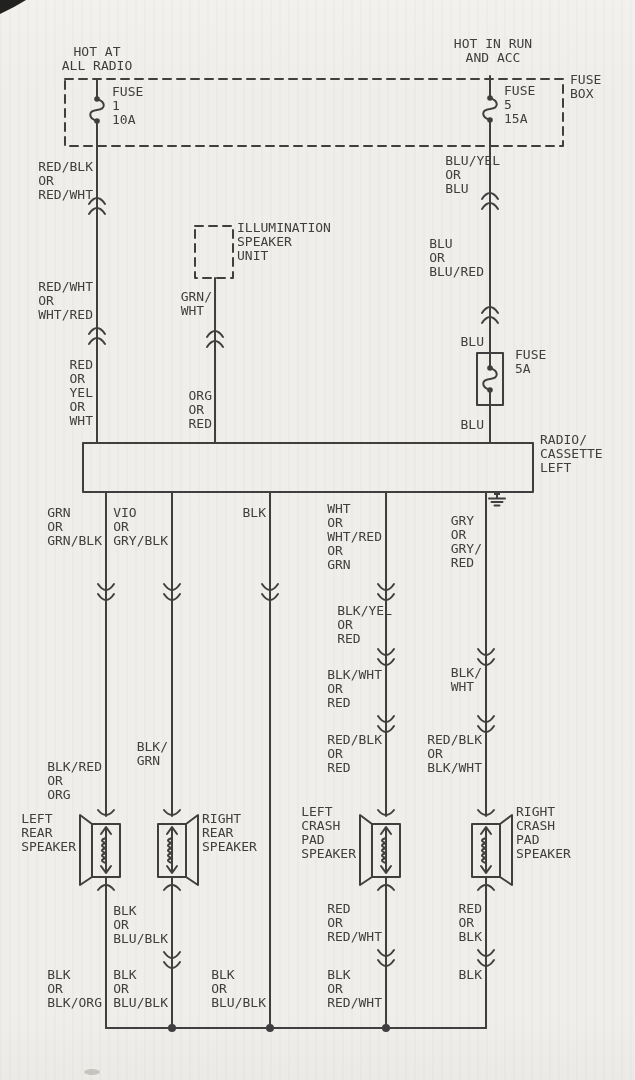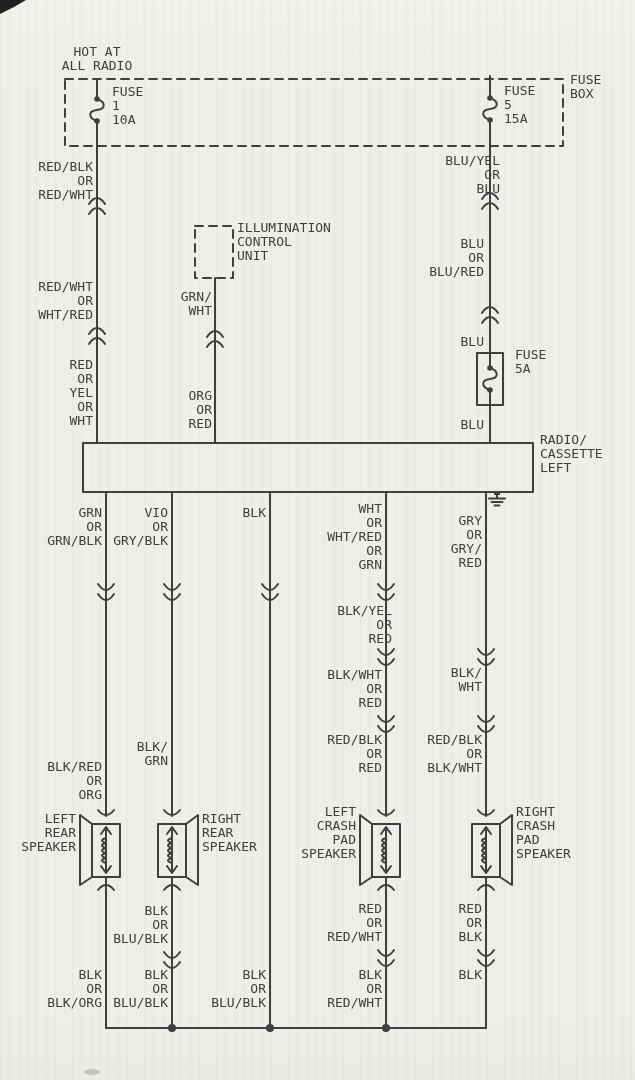--- a/index.html
+++ b/index.html
@@ -19,21 +19,21 @@
   #art .dot{fill:var(--ink);stroke:none;}
   #art .blob{fill:#21211f;stroke:none;}
   #art .smudge{fill:#a9a59e;stroke:none;opacity:.55;}
   .lbl{
     position:absolute;
     font:13px/14px "DejaVu Sans Mono", monospace;
     color:var(--ink);
     white-space:pre-line;
     letter-spacing:0;
   }
-  .r{text-align:right;}
+  .r{}
   .c{text-align:center;}
 </style>
 </head>
 <body>
 
 <div id="stage">
 
   <svg id="art" width="635" height="1080" viewBox="0 0 635 1080">
 
     <path class="blob" d="M0,0 L26,0 L14,7 L0,14 Z"></path>
@@ -163,20 +163,22 @@
     <g>
       <line x1="106" y1="1028" x2="486" y2="1028"></line>
       <circle class="dot" cx="172" cy="1028" r="4"></circle>
       <circle class="dot" cx="270" cy="1028" r="4"></circle>
       <circle class="dot" cx="386" cy="1028" r="4"></circle>
     </g>
   </svg>
 
   <div class="lbl c" style="left:37px;top:45px;width:120px">HOT AT
 ALL RADIO</div>
+  <div class="lbl c" style="left:433px;top:37px;width:120px">HOT IN RUN
+AND ACC</div>
   <div class="lbl" style="left:112px;top:85px">FUSE
 1
 10A</div>
   <div class="lbl" style="left:504px;top:84px">FUSE
 5
 15A</div>
   <div class="lbl" style="left:570px;top:73px">FUSE
 BOX</div>
 
   <div class="lbl r" style="right:542px;top:160px">RED/BLK
@@ -185,21 +187,21 @@
   <div class="lbl r" style="right:542px;top:280px">RED/WHT
 OR
 WHT/RED</div>
   <div class="lbl r" style="right:542px;top:358px">RED
 OR
 YEL
 OR
 WHT</div>
 
   <div class="lbl" style="left:237px;top:221px">ILLUMINATION
-CONTROL
+SPEAKER
 UNIT</div>
   <div class="lbl r" style="right:423px;top:290px">GRN/
 WHT</div>
   <div class="lbl r" style="right:423px;top:389px">ORG
 OR
 RED</div>
 
   <div class="lbl r" style="right:135px;top:154px">BLU/YEL
 OR
 BLU</div>

